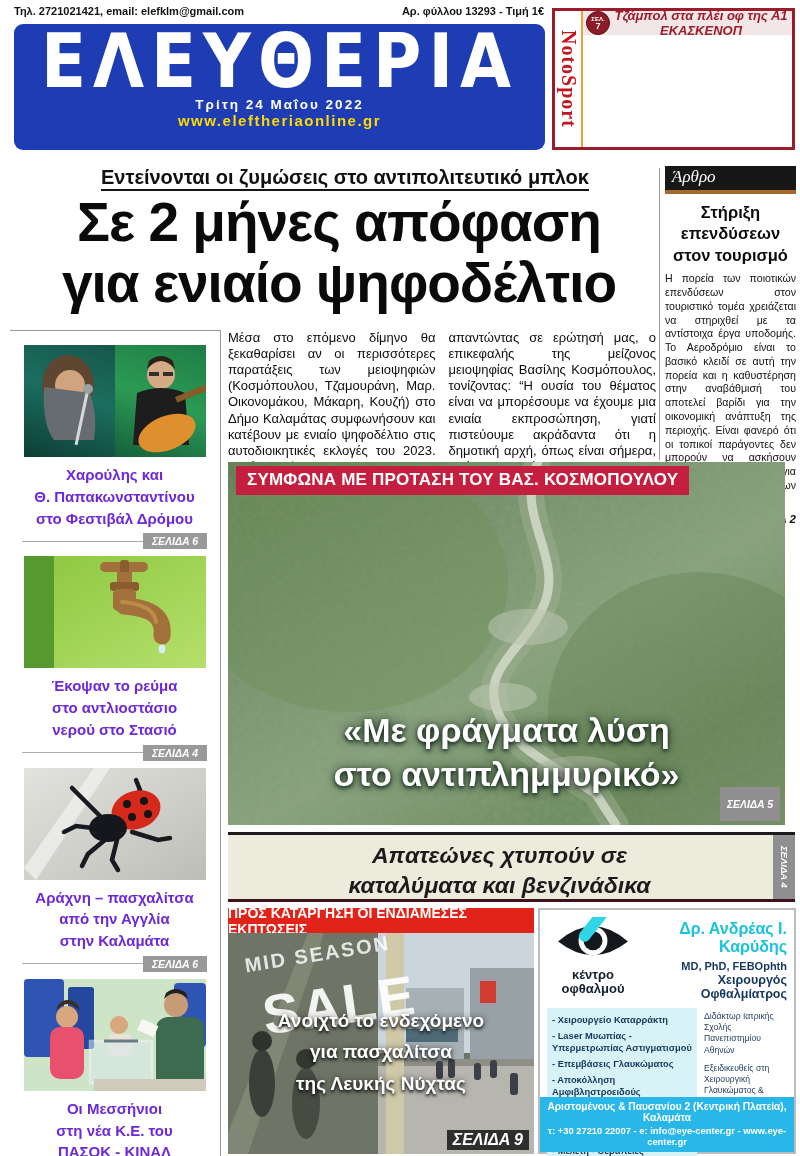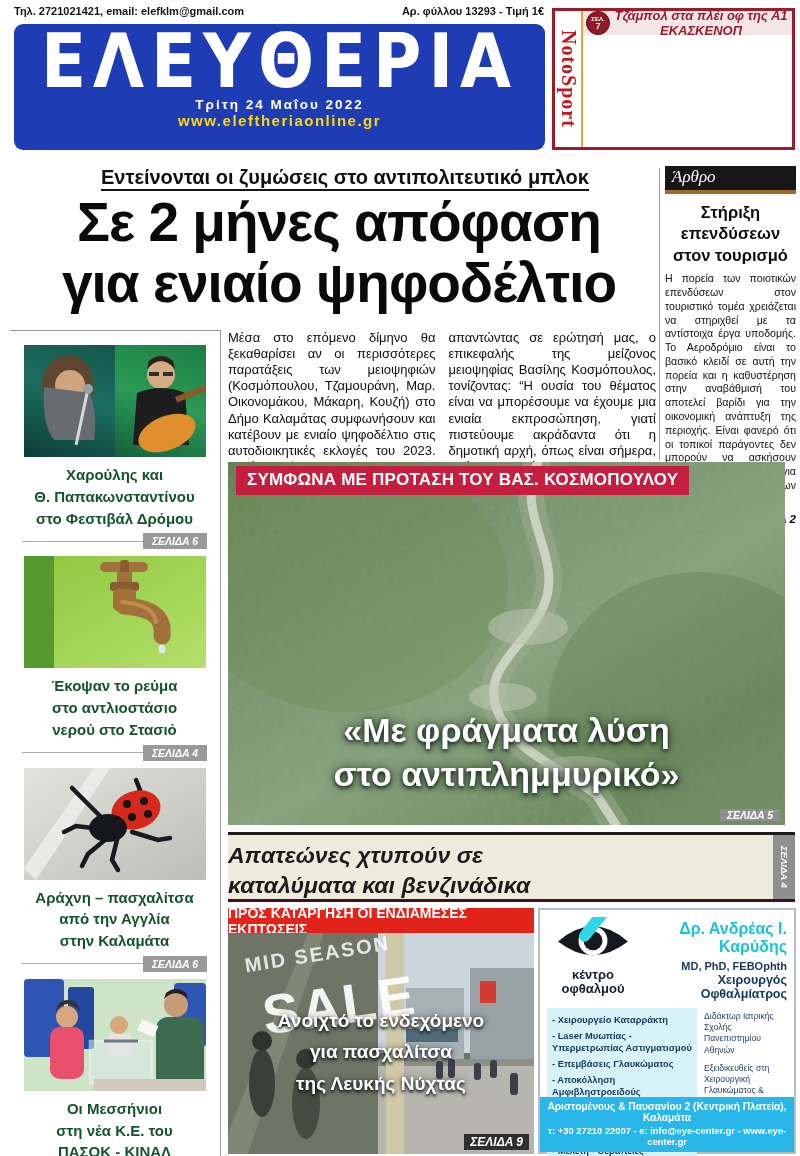--- a/index.html
+++ b/index.html
@@ -64,62 +64,62 @@
   
   .lead-body{position:absolute;left:228px;top:330px;width:428px;display:flex;gap:13px;}
   .lead-col{flex:1;font-size:13px;line-height:1.24;text-align:justify;color:#0c0c0c;margin:0;}
   .lead-ref{font-weight:bold;white-space:nowrap;}
 
   
   .sidebar{position:absolute;left:10px;top:330px;width:211px;height:826px;border-top:1px solid #999;
            border-right:1px solid #999;box-sizing:border-box;padding:14px 13px 0 12px;}
   .sb-item{margin-bottom:2px;}
   .sb-photo{width:182px;height:112px;margin:0 auto;position:relative;overflow:hidden;background:#ccc;}
-  .sb-caption{text-align:center;font-size:15px;font-weight:bold;color:#14532d;line-height:1.45;margin:7px 0 4px;}
+  .sb-caption{text-align:center;font-size:15px;font-weight:bold;color:#6d28d9;line-height:1.45;margin:7px 0 4px;}
   .sb-pagerow{display:flex;align-items:center;margin-bottom:7px;}
   .sb-line{flex:1;height:1px;background:#aaa;}
   .sb-page{background:#999;color:#fff;font-size:10.5px;font-weight:bold;font-style:italic;padding:2px 9px;flex:none;}
 
   .ph-half{position:absolute;top:0;bottom:0;width:50%;overflow:hidden;}
   .ph-left{left:0;background:linear-gradient(200deg,#17564c,#1b6e5f 45%,#0d3d35);}
   .ph-right{right:0;background:linear-gradient(200deg,#1d7d45,#2c9a55 50%,#15603a);}
 
   
   .main-photo{position:absolute;left:228px;top:462px;width:557px;height:363px;overflow:hidden;
               background:linear-gradient(150deg,#5d7a4e 0%,#74906b 30%,#87a07c 55%,#6b8a5f 80%,#7c9670 100%);}
   .mp-banner{position:absolute;left:8px;top:4px;background:#c41f3e;color:#fff;font-weight:bold;
              font-size:17px;padding:4px 11px 5px;letter-spacing:.2px;}
   .mp-quote{position:absolute;left:0;right:0;top:246px;text-align:center;color:#fff;font-weight:bold;
             font-size:34px;line-height:1.3;
             text-shadow:0 2px 4px rgba(10,30,18,.95),0 0 11px rgba(10,30,18,.75);}
   .mp-page{position:absolute;right:5px;bottom:4px;background:#8f8f8f;color:#fff;font-style:italic;
-           font-weight:bold;font-size:10.5px;padding:0 7px;}
+           font-weight:bold;font-size:10.5px;padding:11px 7px;}
 
   
   .fraud{position:absolute;left:228px;top:832px;width:567px;height:70px;background:#edecdc;
          border-top:3px solid #1c1c1c;border-bottom:3px solid #40111c;box-sizing:border-box;}
-  .fraud-text{position:absolute;left:0;right:24px;top:5px;text-align:left;font-style:italic;
+  .fraud-text{position:absolute;left:0;right:24px;top:5px;text-align:center;font-style:italic;
               font-weight:bold;font-size:23px;line-height:1.32;color:#1b1b1b;}
   .fraud-strip{position:absolute;right:0;top:0;bottom:0;width:22px;background:#8f8f8f;
                display:flex;align-items:center;justify-content:center;}
   .fraud-strip span{writing-mode:vertical-rl;color:#fff;font-size:9.5px;font-weight:bold;font-style:italic;}
 
   
   .sales{position:absolute;left:228px;top:908px;width:306px;height:246px;}
   .sales-banner{height:25px;background:#e2231a;color:#fff;font-weight:bold;font-size:14px;
                 display:flex;align-items:center;justify-content:center;}
   .sales-photo{position:relative;height:221px;overflow:hidden;background:#9aa4a8;}
   .sp-midseason{position:absolute;left:16px;top:10px;color:rgba(255,255,255,.82);font-weight:bold;
                 font-size:20px;letter-spacing:2px;transform:rotate(-9deg);}
   .sp-sale{position:absolute;left:34px;top:40px;color:rgba(255,255,255,.92);font-weight:bold;
            font-size:55px;transform:rotate(-8deg);letter-spacing:2px;}
   .sales-caption{position:absolute;left:0;right:0;top:72px;text-align:center;color:#fff;font-weight:bold;
                  font-size:19px;line-height:1.65;text-shadow:0 2px 3px rgba(15,15,15,.95),0 0 6px rgba(15,15,15,.6);}
   .sales-page{position:absolute;right:5px;bottom:4px;background:#2e2e2e;color:#fff;font-style:italic;
-              font-weight:bold;font-size:12px;padding:1px 6px;}
+              font-weight:bold;font-size:16px;padding:1px 6px;}
 
   
   .ad{position:absolute;left:538px;top:908px;width:258px;height:246px;background:#fff;
       border:2px solid #b9bdc2;box-sizing:border-box;padding:7px 7px 0;}
   .ad-top{display:flex;}
   .ad-logo{width:92px;text-align:center;flex:none;}
   .ad-clinic{font-weight:bold;font-size:13px;line-height:1.1;color:#13202c;margin-top:1px;}
   .ad-right{flex:1;text-align:right;padding-top:3px;}
   .ad-doctor{color:#19c3d8;font-weight:bold;font-size:16px;}
   .ad-degrees{color:#15375f;font-weight:bold;font-size:11px;margin-top:4px;}

